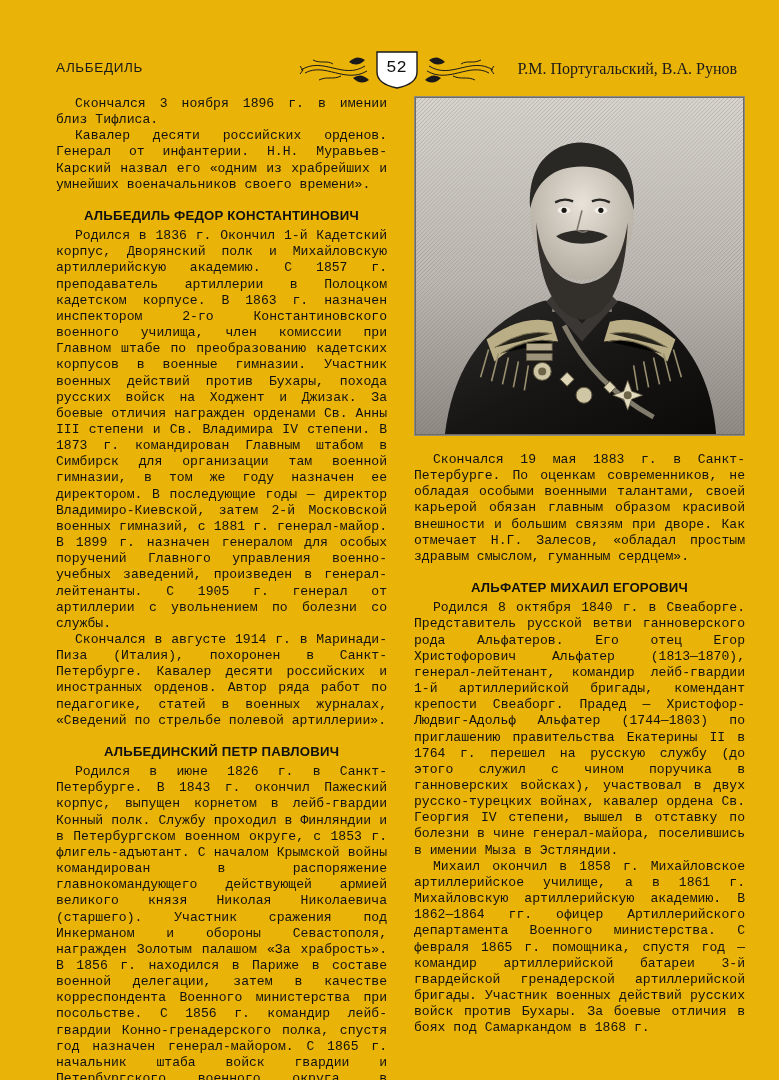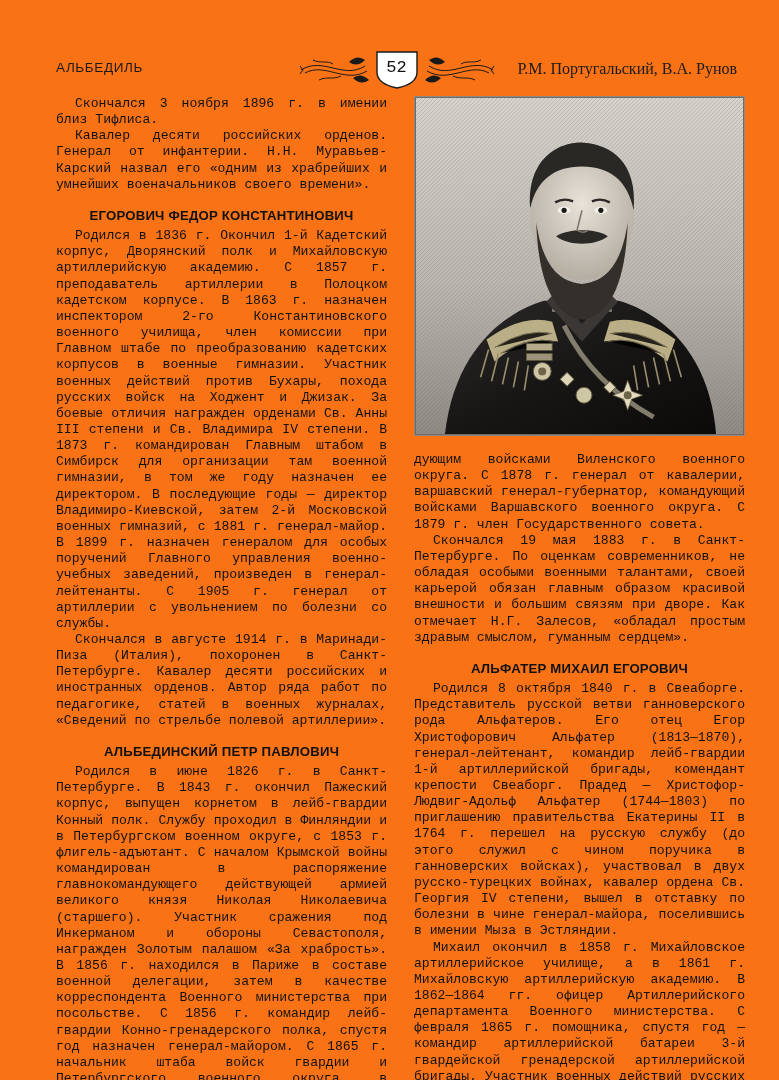--- a/index.html
+++ b/index.html
@@ -12,21 +12,21 @@
     height: 1080px;
     font-family: "Liberation Serif", serif;
     color: #111;
     position: relative;
     overflow: hidden;
   }
   .page {
     position: relative;
     width: 779px;
     height: 1080px;
-    background: #f97316;
+    background: #eab308;
     box-sizing: border-box;
   }
 
   
   .header {
     position: absolute;
     top: 46px;
     left: 56px;
     right: 42px;
     height: 40px;
@@ -239,30 +239,29 @@
       </g>
 
       <rect x="0" y="0" width="331" height="340" fill="none" stroke="#6f6b64" stroke-width="2"></rect>
     </svg>
   </div>
 
   <div class="col col-left">
     <p>Скончался 3 ноября 1896 г. в имении близ Тифлиса.</p>
     <p>Кавалер десяти российских орденов. Генерал от инфантерии. Н.Н. Муравьев-Карский назвал его «одним из храбрейших и умнейших военачальников своего времени».</p>
 
-    <h2 class="entry">ЕГОРОВИЧ ФЕДОР КОНСТАНТИНОВИЧ</h2>
+    <h2 class="entry">АЛЬБЕДИЛЬ ФЕДОР КОНСТАНТИНОВИЧ</h2>
     <p>Родился в 1836 г. Окончил 1-й Кадетский корпус, Дворянский полк и Михайловскую артиллерийскую академию. С 1857 г. преподаватель артиллерии в Полоцком кадетском корпусе. В 1863 г. назначен инспектором 2-го Константиновского военного училища, член комиссии при Главном штабе по преобразованию кадетских корпусов в военные гимназии. Участник военных действий против Бухары, похода русских войск на Ходжент и Джизак. За боевые отличия награжден орденами Св. Анны III степени и Св. Владимира IV степени. В 1873 г. командирован Главным штабом в Симбирск для организации там военной гимназии, в том же году назначен ее директором. В последующие годы — директор Владимиро-Киевской, затем 2-й Московской военных гимназий, с 1881 г. генерал-майор. В 1899 г. назначен генералом для особых поручений Главного управления военно-учебных заведений, произведен в генерал-лейтенанты. С 1905 г. генерал от артиллерии с увольнением по болезни со службы.</p>
     <p>Скончался в августе 1914 г. в Маринади-Пиза (Италия), похоронен в Санкт-Петербурге. Кавалер десяти российских и иностранных орденов. Автор ряда работ по педагогике, статей в военных журналах, «Сведений по стрельбе полевой артиллерии».</p>
 
     <h2 class="entry">АЛЬБЕДИНСКИЙ ПЕТР ПАВЛОВИЧ</h2>
     <p>Родился в июне 1826 г. в Санкт-Петербурге. В 1843 г. окончил Пажеский корпус, выпущен корнетом в лейб-гвардии Конный полк. Службу проходил в Финляндии и в Петербургском военном округе, с 1853 г. флигель-адъютант. С началом Крымской войны командирован в распоряжение главнокомандующего действующей армией великого князя Николая Николаевича (старшего). Участник сражения под Инкерманом и обороны Севастополя, награжден Золотым палашом «За храбрость». В 1856 г. находился в Париже в составе военной делегации, затем в качестве корреспондента Военного министерства при посольстве. С 1856 г. командир лейб-гвардии Конно-гренадерского полка, спустя год назначен генерал-майором. С 1865 г. начальник штаба войск гвардии и Петербургского военного округа, в следующем году назначен лифляндским, эстляндским и курляндским генерал-губернатором, генерал-адъютант, причислен в Свиту императора. С 1869 г. командующий войсками Рижского военного округа, генерал-лейтенант. В 1874 г. назначен виленским, ковенским и гродненским генерал-губернатором, коман-</p>
   </div>
 
   <div class="col col-right" style="top:452px;">
-    <p class="noindent">дующим войсками Виленского военного округа. С 1878 г. генерал от кавалерии, варшавский генерал-губернатор, командующий войсками Варшавского военного округа. С 1879 г. член Государственного совета.</p>
     <p>Скончался 19 мая 1883 г. в Санкт-Петербурге. По оценкам современников, не обладая особыми военными талантами, своей карьерой обязан главным образом красивой внешности и большим связям при дворе. Как отмечает Н.Г. Залесов, «обладал простым здравым смыслом, гуманным сердцем».</p>
 
     <h2 class="entry">АЛЬФАТЕР МИХАИЛ ЕГОРОВИЧ</h2>
     <p>Родился 8 октября 1840 г. в Свеаборге. Представитель русской ветви ганноверского рода Альфатеров. Его отец Егор Христофорович Альфатер (1813—1870), генерал-лейтенант, командир лейб-гвардии 1-й артиллерийской бригады, комендант крепости Свеаборг. Прадед — Христофор-Людвиг-Адольф Альфатер (1744—1803) по приглашению правительства Екатерины II в 1764 г. перешел на русскую службу (до этого служил с чином поручика в ганноверских войсках), участвовал в двух русско-турецких войнах, кавалер ордена Св. Георгия IV степени, вышел в отставку по болезни в чине генерал-майора, поселившись в имении Мыза в Эстляндии.</p>
     <p>Михаил окончил в 1858 г. Михайловское артиллерийское училище, а в 1861 г. Михайловскую артиллерийскую академию. В 1862—1864 гг. офицер Артиллерийского департамента Военного министерства. С февраля 1865 г. помощника, спустя год — командир артиллерийской батареи 3-й гвардейской гренадерской артиллерийской бригады. Участник военных действий русских войск против Бухары. За боевые отличия в боях под Самаркандом в 1868 г.</p>
   </div>
 
 </div>
 
 </body></html>

